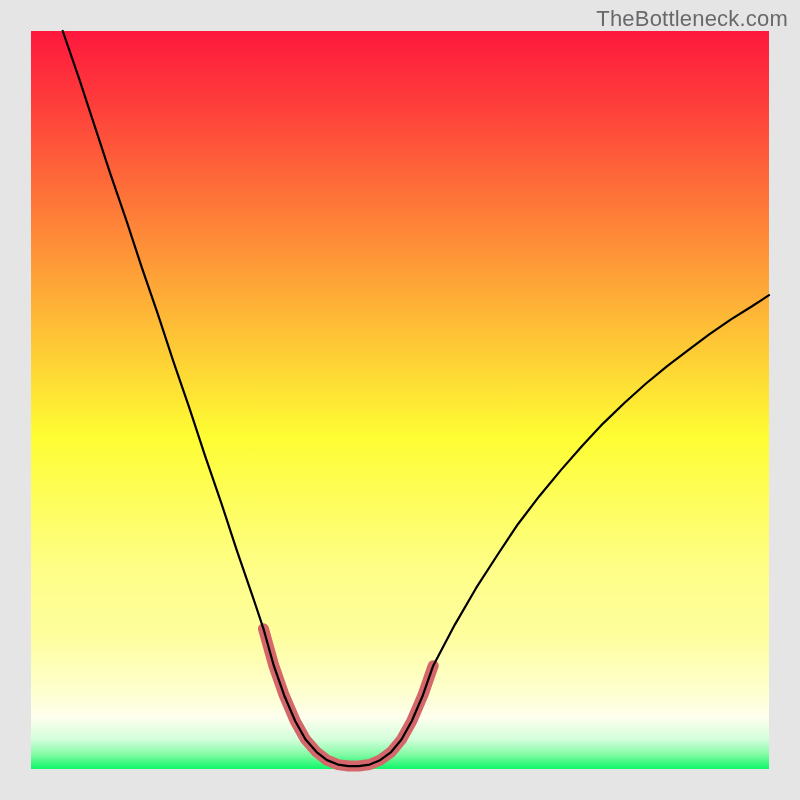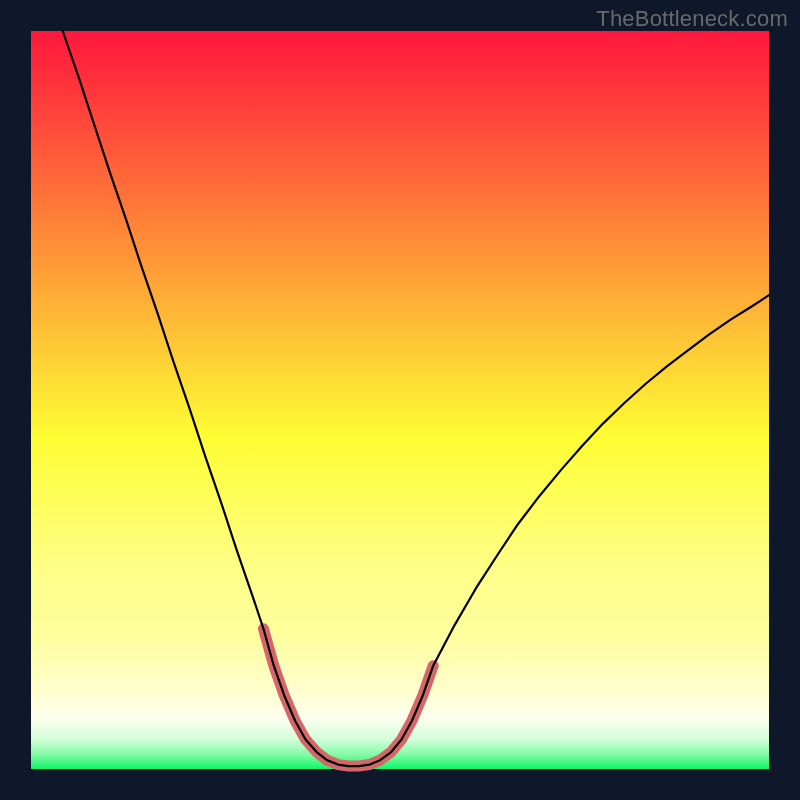--- a/index.html
+++ b/index.html
@@ -7,21 +7,21 @@
     padding: 0;
     width: 800px;
     height: 800px;
     background: #000000;
     overflow: hidden;
   }
   .stage {
     position: relative;
     width: 800px;
     height: 800px;
-    background: #0f172a;
+    background: #e5e5e5;
   }
   .watermark {
     position: absolute;
     top: 6px;
     right: 12px;
     font-family: Arial, Helvetica, sans-serif;
     font-size: 22px;
     font-weight: 400;
     color: #68696b;
     letter-spacing: 0.2px;

